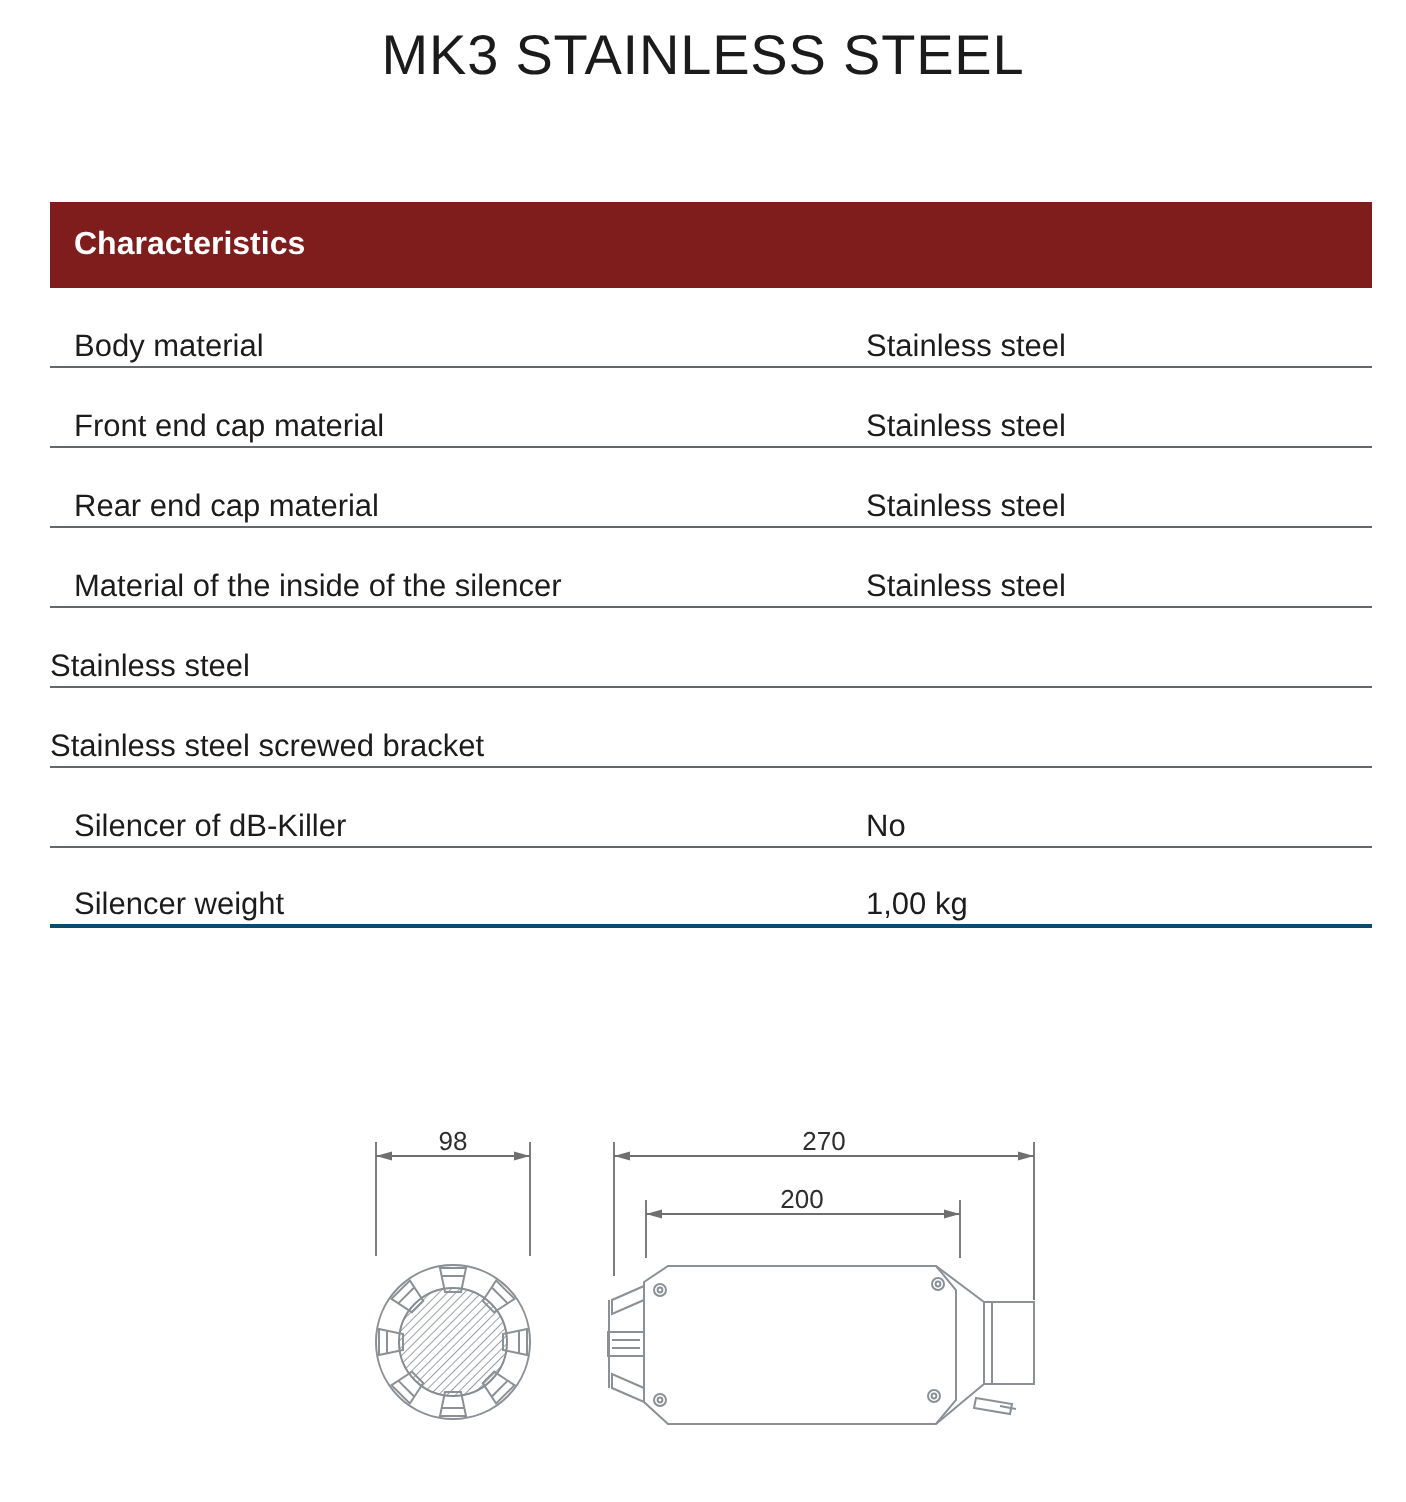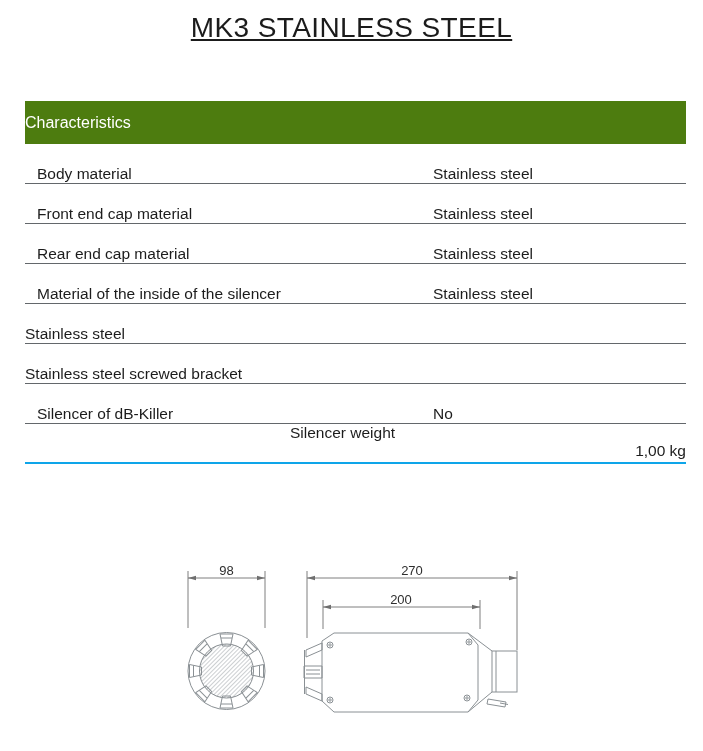--- a/index.html
+++ b/index.html
@@ -2,34 +2,34 @@
 <html><head>
 <meta charset="utf-8">
 <style>
   html, body { margin:0; padding:0; }
   body {
     width:703px; height:751px; background:#ffffff; position:relative;
     font-family:"Liberation Sans", sans-serif; overflow:hidden;
   }
   .page-title {
     position:absolute; top:12px; left:0; width:703px; text-align:center;
-    font-size:28px; font-weight:400; color:#1b1b1b; letter-spacing:0.4px;text-decoration:underline;
+    font-size:28px; font-weight:400; color:#1b1b1b; letter-spacing:0.4px;
   }
   .char-table { position:absolute; top:101px; left:25px; width:661px; }
   .char-header {
-    height:43px; background:#4d7c0f; color:#ffffff; font-weight:400;
-    font-size:16px; display:flex; align-items:center; 
+    height:43px; background:#7f1d1d; color:#ffffff; font-weight:700;
+    font-size:16px; display:flex; align-items:center; padding-left:12px;
     box-sizing:border-box;
   }
   .char-row {
     height:40px; display:flex; align-items:flex-end;
     border-bottom:1px solid #63676b; box-sizing:border-box;
     font-size:15.5px; color:#1c1c1c;
   }
-  .char-row:last-child { border-bottom:2px solid #0ea5e9;flex-direction:column; }
+  .char-row:last-child { border-bottom:2px solid #0c4a6e; }
   .cell-label { width:408px; padding-left:12px; box-sizing:border-box; }
   .cell-value { flex:1; }
   .tech-drawing { position:absolute; left:150px; top:556px; }
   .tech-drawing text {
     font-family:"Liberation Sans", sans-serif; font-size:13px; fill:#2e2e2e;
   }
 </style>
 </head>
 <body>
 

